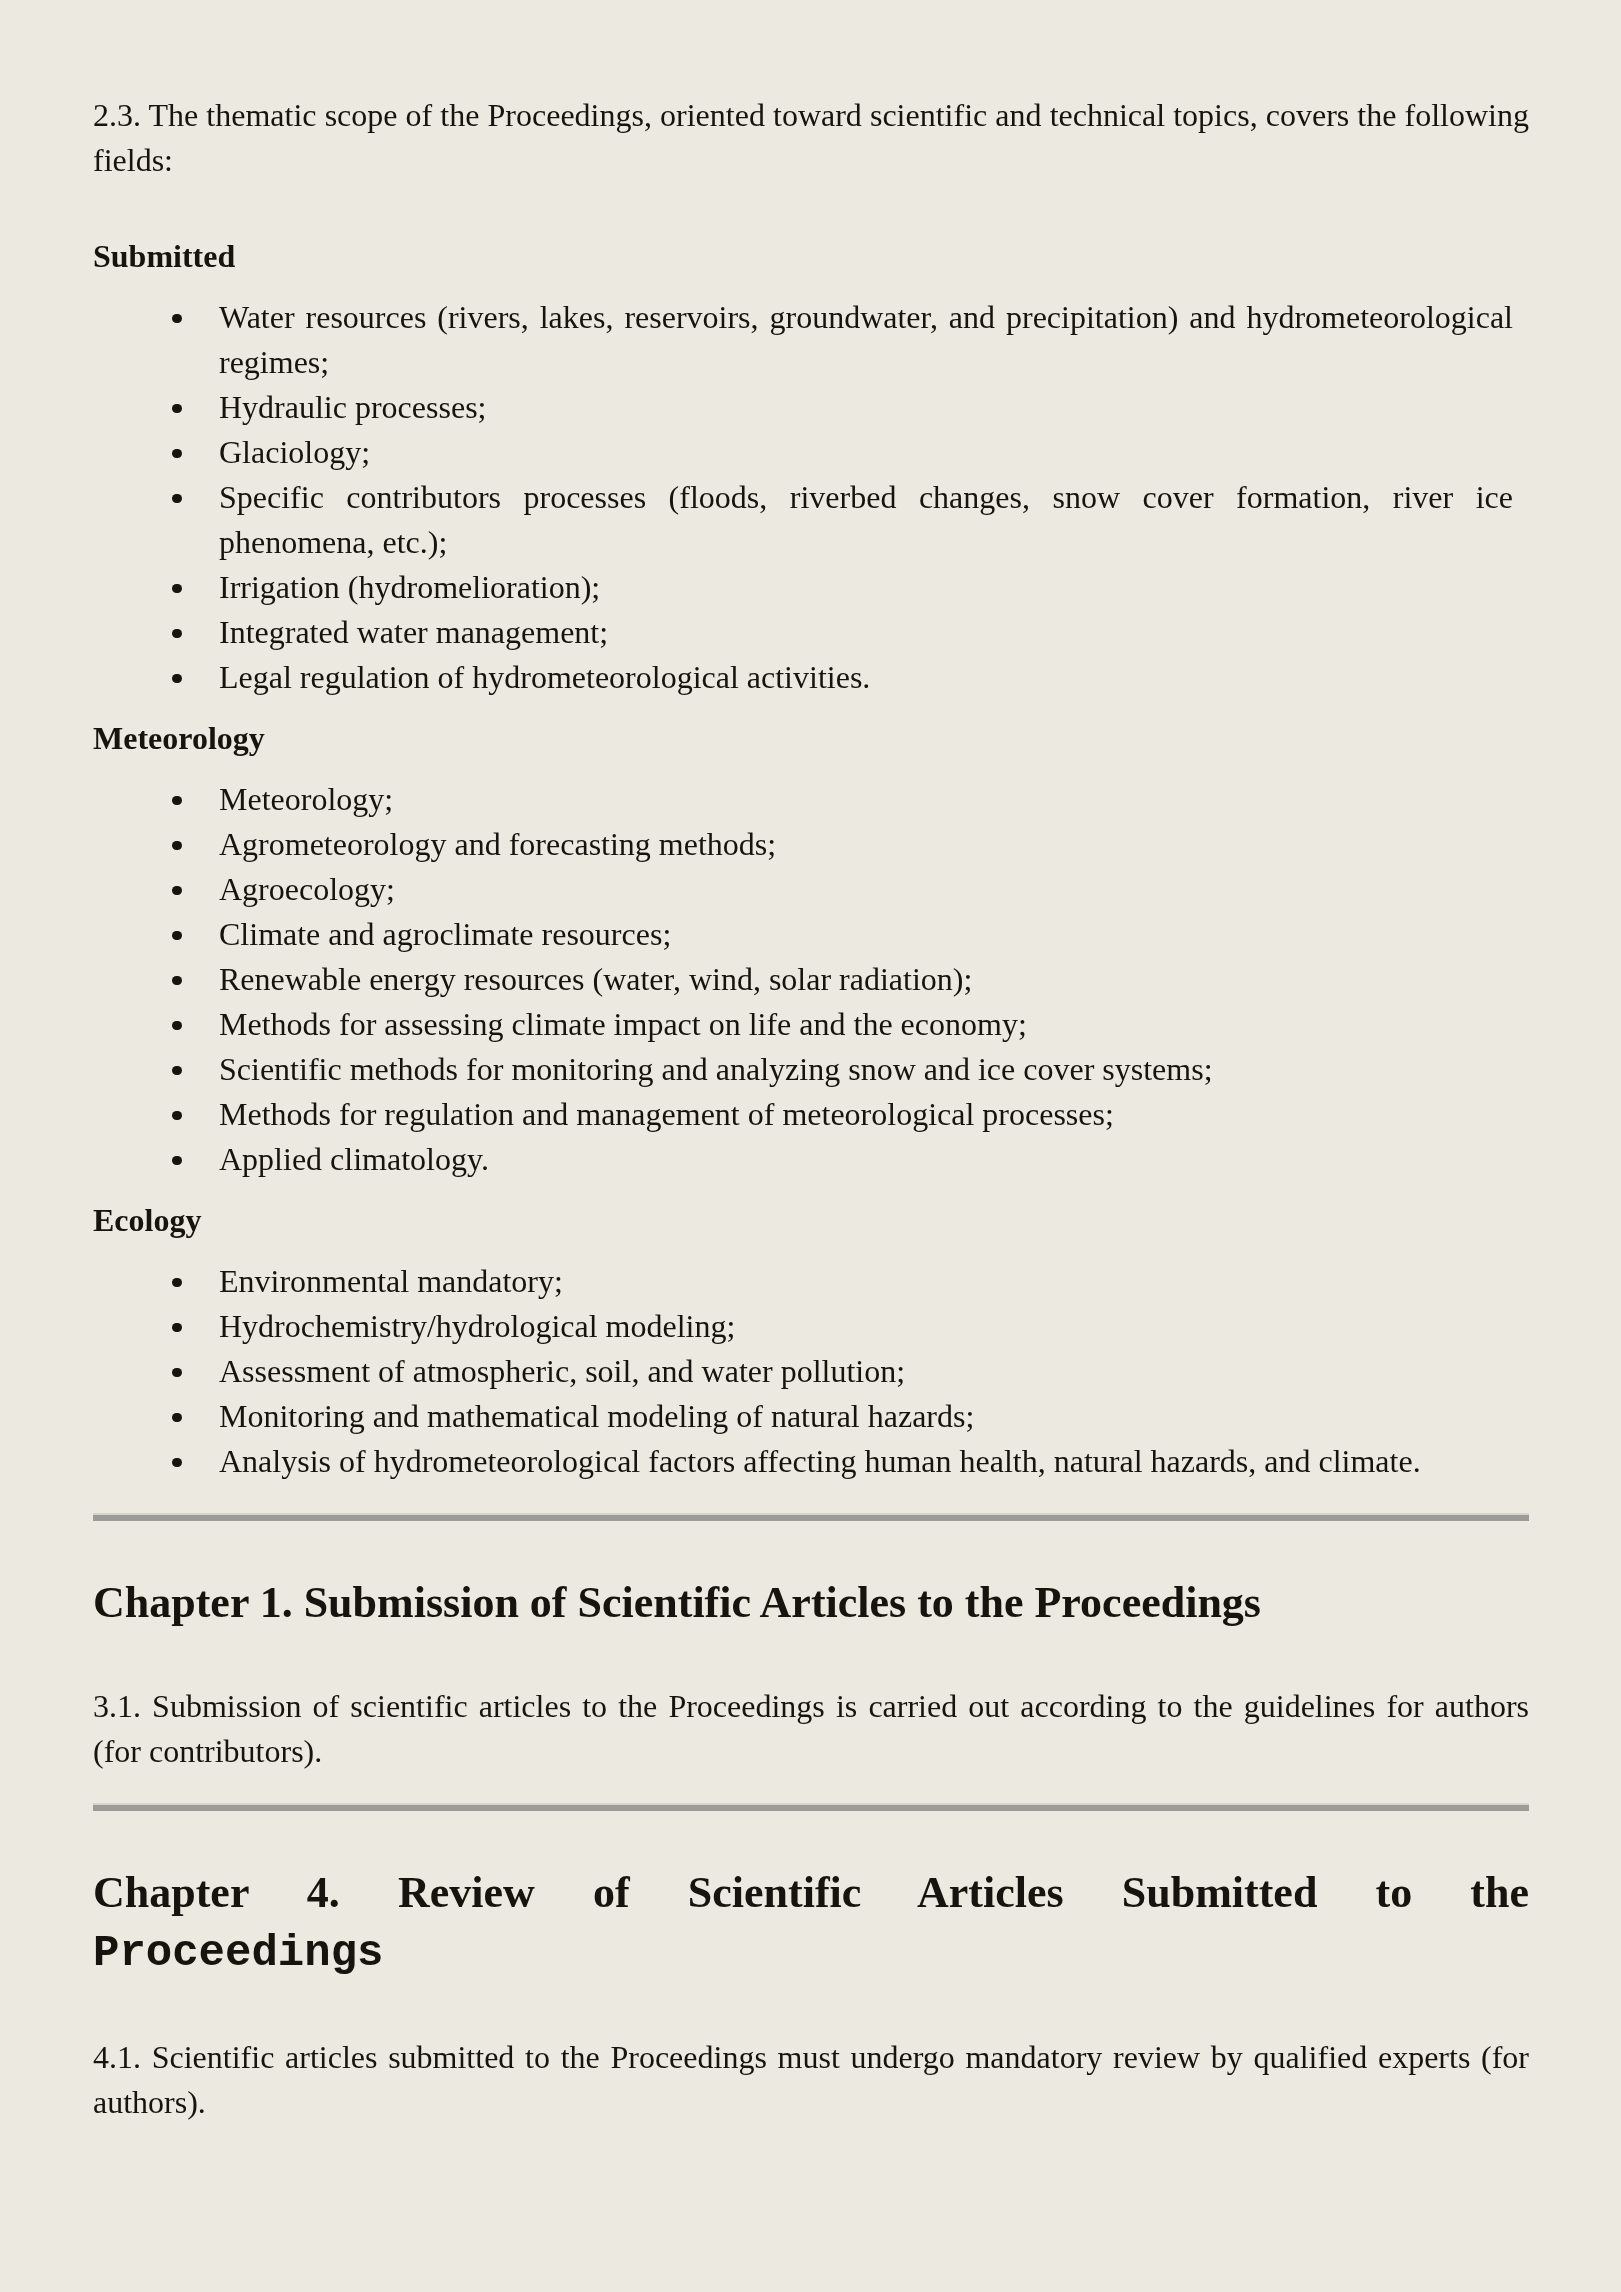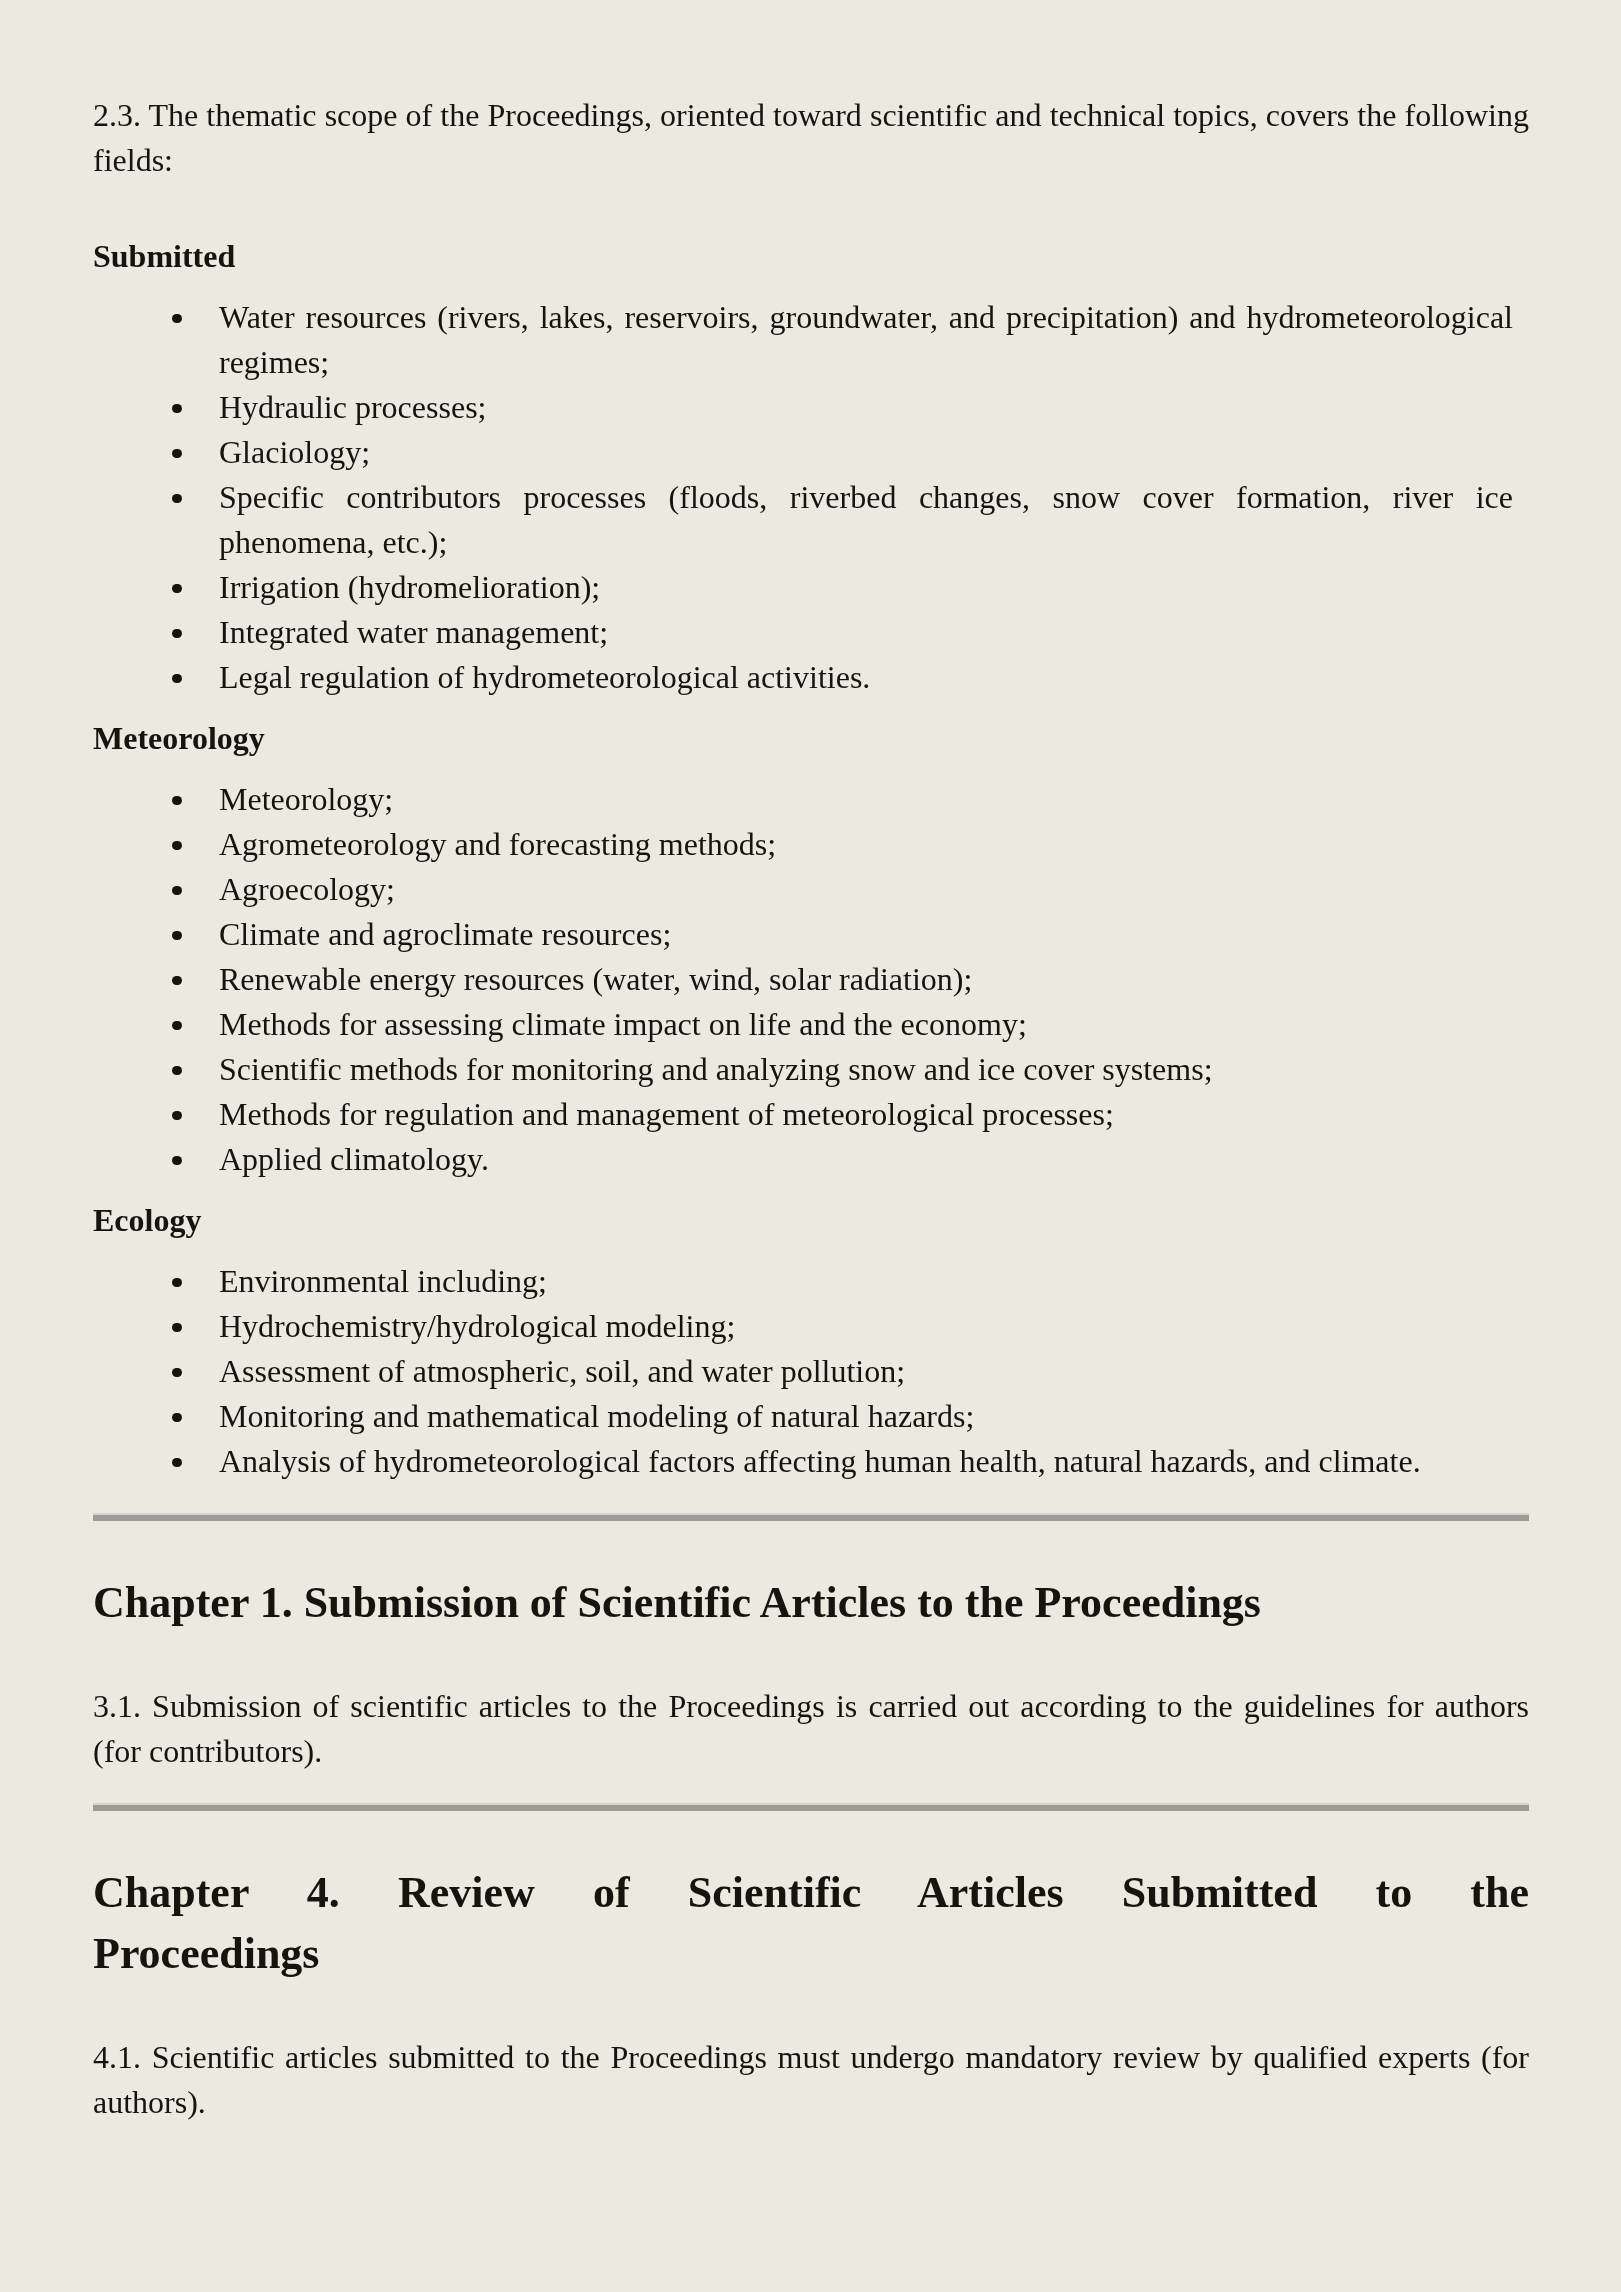--- a/index.html
+++ b/index.html
@@ -60,21 +60,21 @@
     line-height: 61px;
     font-weight: bold;
     margin: 51px 0 0 0;
   }
   .chapter-heading.single-line { white-space: nowrap; }
   .chapter-heading .justified-line {
     display: block;
     text-align: justify;
     text-align-last: justify;
   }
-  .chapter-heading .plain-line { display: block; }
+  .chapter-heading .plain-line { display: block; font-family: Liberation Mono, monospace; }
   .chapter-par { margin-top: 51px; }
 </style>
 </head>
 <body>
 
 <div class="page-content">
 
   <p class="body-par intro-par">2.3. The thematic scope of the Proceedings, oriented toward scientific and technical topics, covers the following fields:</p>
 
   <h2 class="group-heading">Submitted</h2>
@@ -96,21 +96,21 @@
     <li>Climate and agroclimate resources;</li>
     <li>Renewable energy resources (water, wind, solar radiation);</li>
     <li>Methods for assessing climate impact on life and the economy;</li>
     <li>Scientific methods for monitoring and analyzing snow and ice cover systems;</li>
     <li>Methods for regulation and management of meteorological processes;</li>
     <li>Applied climatology.</li>
   </ul>
 
   <h2 class="group-heading">Ecology</h2>
   <ul class="topic-list">
-    <li>Environmental including;</li>
+    <li>Environmental mandatory;</li>
     <li>Hydrochemistry/hydrological modeling;</li>
     <li>Assessment of atmospheric, soil, and water pollution;</li>
     <li>Monitoring and mathematical modeling of natural hazards;</li>
     <li>Analysis of hydrometeorological factors affecting human health, natural hazards, and climate.</li>
   </ul>
 
   <div class="section-divider"></div>
 
   <h1 class="chapter-heading single-line">Chapter 1. Submission of Scientific Articles to the Proceedings</h1>
 

